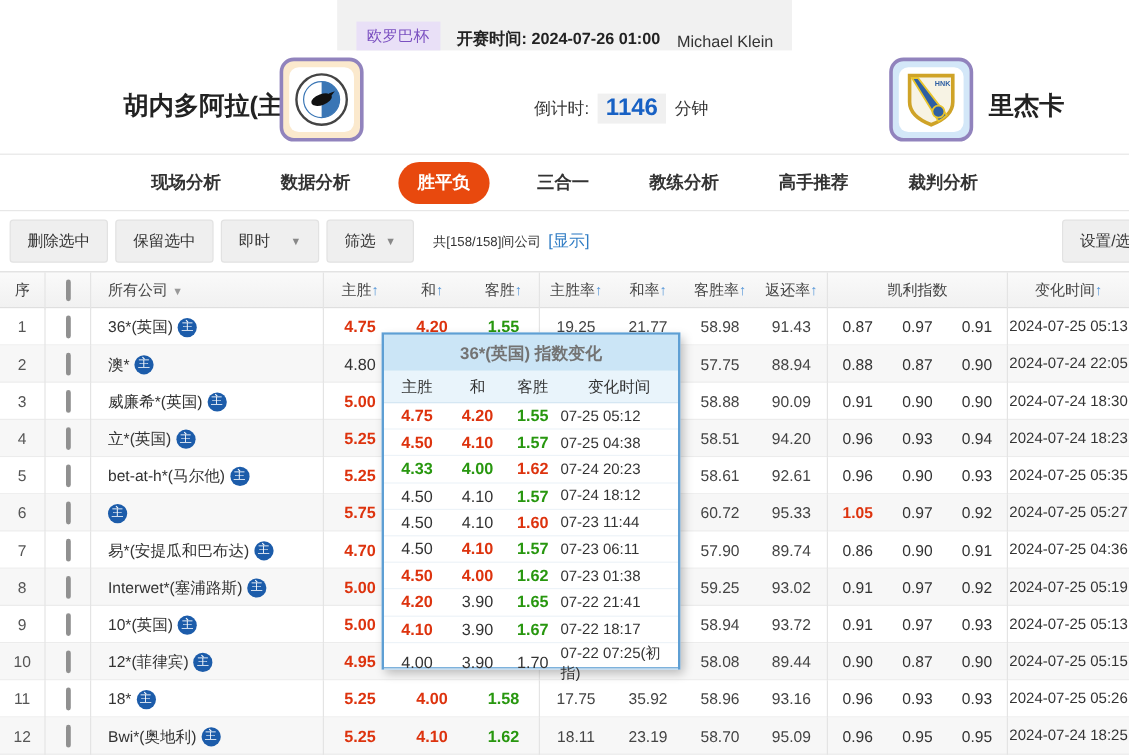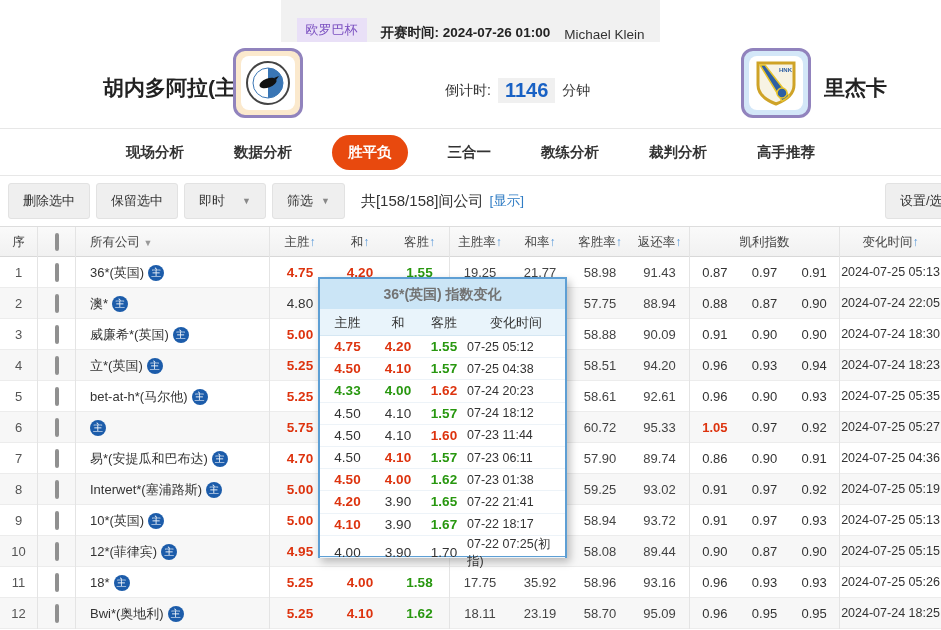--- a/index.html
+++ b/index.html
@@ -28,21 +28,21 @@
   
   .nav { height:48px; border-top:1px solid #e7e7e7; border-bottom:1px solid #e7e7e7; display:flex; align-items:center; justify-content:center; gap:30px; }
   .tab { font-size:14.5px; font-weight:bold; color:#333; padding:8px 10px; cursor:pointer; }
   .tab.active { background:#e8490e; color:#fff; border-radius:18px; padding:8px 16px; }
 
   
   .toolbar { height:50px; display:flex; align-items:center; padding-left:8px; position:relative; }
   .btn { background:#efefef; border:1px solid #e2e2e2; border-radius:3px; font-size:13px; color:#333; padding:8px 14px; margin-right:6px; cursor:pointer; font-family:inherit; display:flex; align-items:center; gap:8px; }
   .select { width:82px; justify-content:space-between; }
   .caret { font-size:9px; color:#888; }
-  .count-text { font-size:15px; color:#333; margin-left:10px; }
+  .count-text { font-size:11px; color:#333; margin-left:10px; }
   .show-link { color:#2f7cc4; font-size:13.5px; margin-left:6px; cursor:pointer; }
   .settings-btn { position:absolute; left:885px; width:84px; }
 
   
   .grid-row { display:grid; grid-template-columns:38px 38px 194px 60px 60px 60px 60px 60px 60px 60px 150px 101px; align-items:center; }
   .thead { height:31px; background:linear-gradient(#fafafa,#f1f1f1); border-top:1px solid #ddd; border-bottom:1px solid #d8d8d8; font-size:12.5px; color:#444; }
   .th { text-align:center; height:31px; line-height:31px; }
   .th.sortable { cursor:pointer; }
   .arrow { color:#5596d8; font-size:12px; }
   .th-company { text-align:left; padding-left:14px; }
@@ -123,22 +123,22 @@
 
     <div class="team-name away-name">里杰卡</div>
   </div>
 
   <div class="nav">
       <div class="tab">现场分析</div>
       <div class="tab">数据分析</div>
       <div class="tab active">胜平负</div>
       <div class="tab">三合一</div>
       <div class="tab">教练分析</div>
+      <div class="tab">高手推荐</div>
       <div class="tab">裁判分析</div>
-      <div class="tab">高手推荐</div>
     </div>
 
   <div class="toolbar">
     <button class="btn">删除选中</button>
     <button class="btn">保留选中</button>
     <div class="btn select">
       <span>即时</span>
       <span class="caret">▼</span>
     </div>
     <div class="btn">

